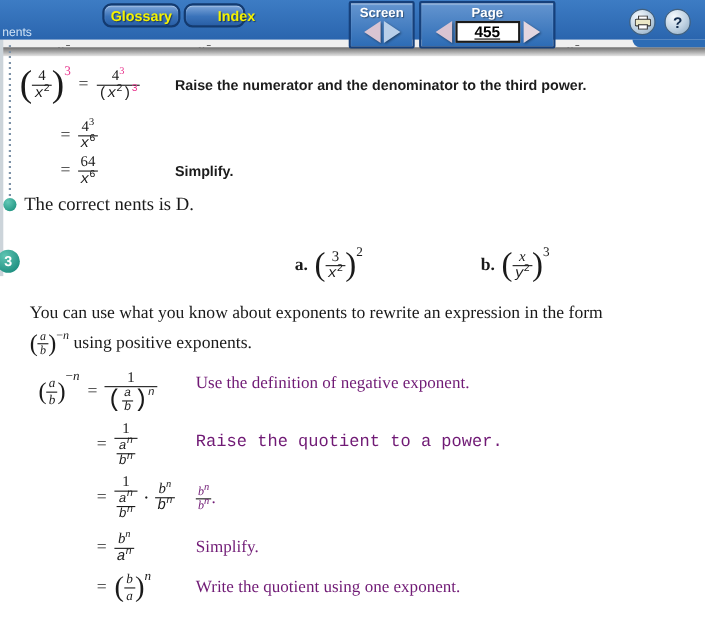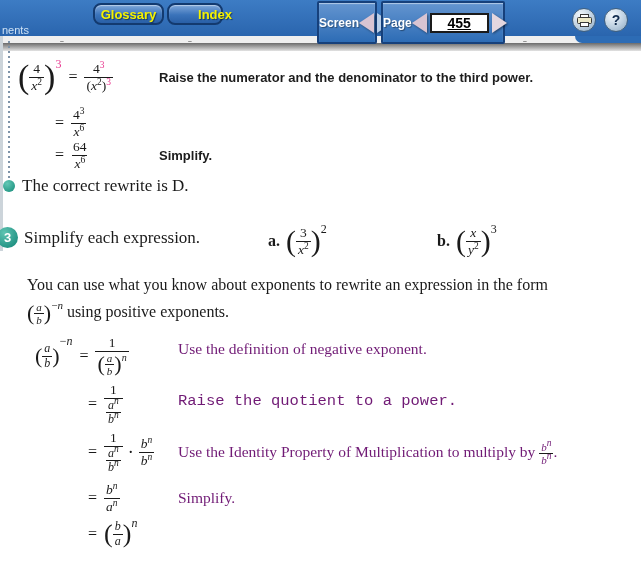--- a/index.html
+++ b/index.html
@@ -17,21 +17,21 @@
           font:bold 13px "Liberation Sans",sans-serif;
           display:flex;align-items:center;justify-content:center;
           text-shadow:1px 1px 1px rgba(0,0,0,.45);
           box-shadow:inset 0 1px 1px rgba(255,255,255,.45);cursor:pointer;}
   .breadcrumb{position:absolute;left:2px;top:24px;color:#cfe2f5;
               font:11px "Liberation Sans",sans-serif;}
 
   .nav-panel{position:absolute;top:1px;height:43px;box-sizing:border-box;border-radius:2px;
              background:linear-gradient(#6495d0,#2d6cb5);border:2px solid #16407b;
              box-shadow:inset 0 1px 1px rgba(255,255,255,.5);z-index:7;
-             display:flex;flex-direction:row;align-items:center;}
+             display:flex;flex-direction:column;align-items:center;}
   .nav-label{color:#ffffff;font:bold 12px "Liberation Sans",sans-serif;margin-top:1px;
              text-shadow:1px 1px 1px rgba(0,0,0,.4);}
   .nav-arrows{display:flex;align-items:center;margin-top:1px;}
   .tri{width:0;height:0;border-top:10px solid transparent;border-bottom:10px solid transparent;
        filter:drop-shadow(1px 1px 1px rgba(0,0,0,.45));cursor:pointer;}
   .tri-l-pink{border-right:15px solid #d9c4d2;}
   .tri-r-blue{border-left:15px solid #b9cfe9;}
   .tri-r-pink{border-left:15px solid #e3d6df;}
   .page-box{width:55px;height:16px;background:#ffffff;border:2px solid #1a1a1a;margin:0 3px;
             display:flex;align-items:center;justify-content:center;
@@ -48,21 +48,21 @@
                background:linear-gradient(#6b6b6b,#e3e3e3);}
   .left-strip{position:absolute;left:0;top:36px;width:3px;height:215px;background:#ccd4da;z-index:3;}
 
   
   .dots{position:absolute;left:8px;top:41px;width:2px;height:140px;z-index:4;
         background:repeating-linear-gradient(to bottom,#7e93a8 0 2px,transparent 2px 5px);}
   .row{position:absolute;display:flex;align-items:center;font-size:16px;z-index:4;}
   .frac{display:inline-flex;flex-direction:column;align-items:center;text-align:center;
         font-size:13.5px;line-height:1.18;}
   .frac .num{padding:0 2px;}
-  .frac .den{border-top:1.3px solid #1a1a1a;padding:0 2px;}
+  .frac .den{border-top:1.3px solid #1a1a1a;padding:0 2px;font-family:Liberation Mono, monospace;}
   .sfrac{display:inline-flex;flex-direction:column;align-items:center;text-align:center;
          font-size:11px;line-height:1.1;vertical-align:middle;}
   .sfrac .den{border-top:1px solid #1a1a1a;padding:0 2px;}
   .bigp{font-size:34px;font-weight:400;line-height:0;}
   .midp{font-size:30px;font-weight:400;line-height:0;}
   .smp{font-size:22px;font-weight:400;line-height:0;vertical-align:middle;}
   .e{font-size:9.5px;vertical-align:super;line-height:0;}
   .oexp{font-size:12px;align-self:flex-start;margin-top:0px;}
   .eqs{margin:0 7px;}
   .it{font-style:italic;}
@@ -160,24 +160,23 @@
   <div class="row" style="left:55px;top:136px;height:38px;">
     <span class="eqs" style="margin-left:0;">=</span>
     <span class="frac">
       <span class="num">64</span>
       <span class="den"><span class="it">x</span><span class="e">6</span></span>
     </span>
   </div>
   <div class="expl-sans" style="top:148px;">Simplify.</div>
 
   <div class="bullet"></div>
-  <div class="answer-text">The correct rewrite is D.</div>
+  <div class="answer-text">The correct nents is D.</div>
 
   <div class="badge">3</div>
-  <div class="prompt">Simplify each expression.</div>
 
   <div class="row" style="left:268px;top:222px;height:38px;">
     <span class="ab-label">a.</span>
     <span class="midp">(</span>
     <span class="frac">
       <span class="num">3</span>
       <span class="den"><span class="it">x</span><span class="e">2</span></span>
     </span>
     <span class="midp">)</span>
     <span class="oexp">2</span>
@@ -251,21 +250,21 @@
         </span>
       </span>
     </span>
     <span class="dot">·</span>
     <span class="frac">
       <span class="num"><span class="it">b</span><span class="e it">n</span></span>
       <span class="den"><span class="it">b</span><span class="e it">n</span></span>
     </span>
   </div>
   <div class="expl-serif" style="top:441px;">
-    <span>Use the Identity Property of Multiplication to multiply by </span><span class="sfrac">
+    <span class="sfrac">
         <span class="num"><span class="it">b</span><span class="e it">n</span></span>
         <span class="den"><span class="it">b</span><span class="e it">n</span></span>
       </span><span>.</span>
   </div>
 
   <div class="row" style="left:88px;top:480px;height:36px;">
     <span class="eqs" style="margin-left:0;">=</span>
     <span class="frac">
       <span class="num"><span class="it">b</span><span class="e it">n</span></span>
       <span class="den"><span class="it">a</span><span class="e it">n</span></span>
@@ -276,14 +275,15 @@
   <div class="row" style="left:88px;top:516px;height:36px;">
     <span class="eqs" style="margin-left:0;">=</span>
     <span class="smp" style="font-size:26px;">(</span>
     <span class="sfrac" style="font-size:12px;">
       <span class="num it">b</span>
         <span class="den it">a</span>
     </span>
     <span class="smp" style="font-size:26px;">)</span>
     <span class="oexp it">n</span>
   </div>
+  <div class="expl-serif" style="top:525px;">Write the quotient using one exponent.</div>
 
 </div>
 
 </body></html>

